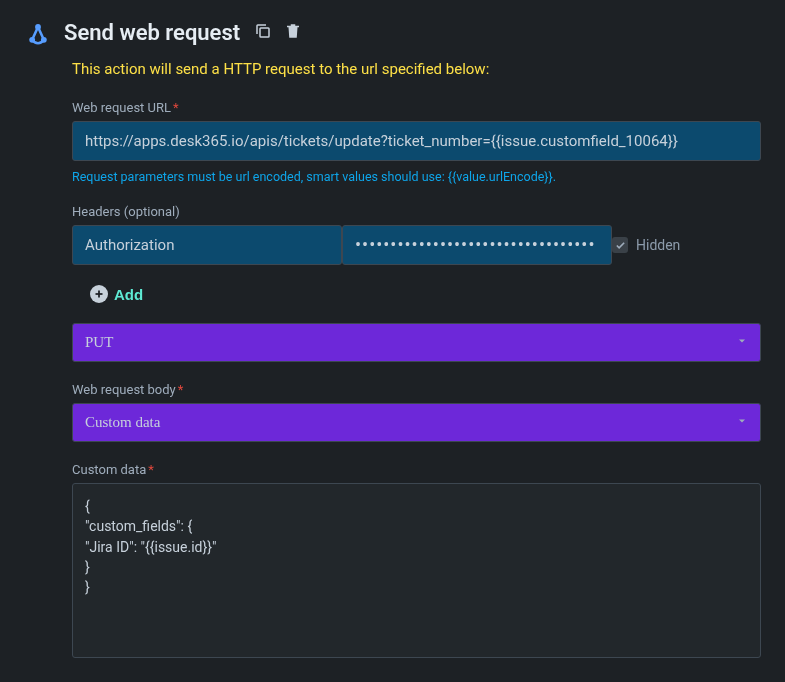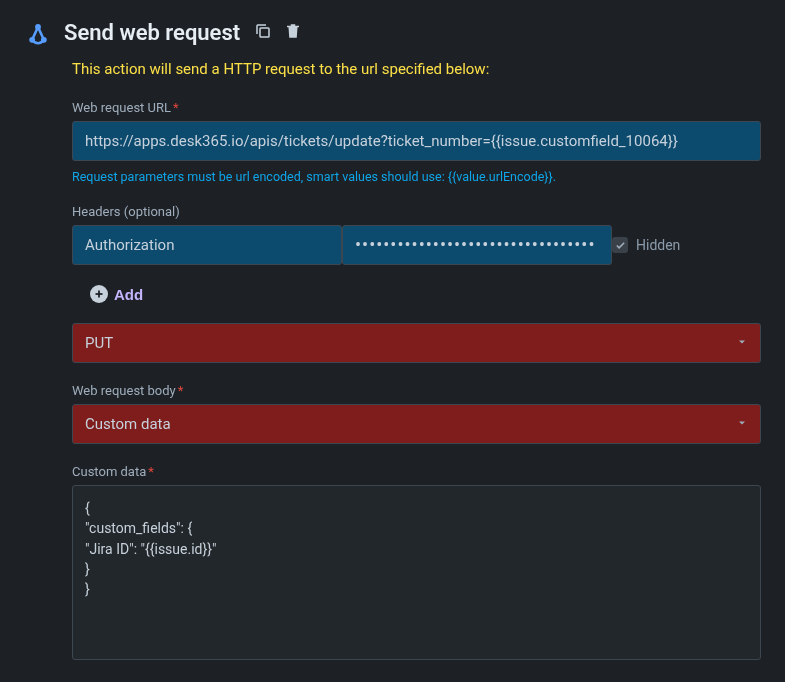--- a/index.html
+++ b/index.html
@@ -113,52 +113,53 @@
     .checkbox-label {
       color: #8c9bab;
       font-size: 14px;
     }
     .add-btn {
       display: flex;
       align-items: center;
       gap: 6px;
       background: none;
       border: none;
-      color: #c4b5fd;
+      color: #5eead4;
       font-size: 15px;
       font-weight: 600;
       cursor: pointer;
       padding: 0;
       margin-top: 20px;
       margin-left: 18px;
     }
     .add-icon {
       width: 18px;
       height: 18px;
       border-radius: 50%;
       background-color: #c7d1db;
       display: flex;
       align-items: center;
       justify-content: center;
       color: #1d2125;
       font-weight: bold;
     }
     .select-field {
       width: 100%;
-      background-color: #7f1d1d;
+      background-color: #6d28d9;
       border: 1px solid #3d4751;
       border-radius: 3px;
       padding: 10px 12px;
       color: #c7d1db;
       font-size: 15px;
       position: relative;
       cursor: pointer;
       display: flex;
       justify-content: space-between;
       align-items: center;
+      font-family: Liberation Serif, serif;
     }
     .chevron {
       font-size: 12px;
       color: #9fadbc;
     }
     .textarea-field {
       width: 100%;
       background-color: #22272b;
       border: 1px solid #3d4751;
       border-radius: 3px;

